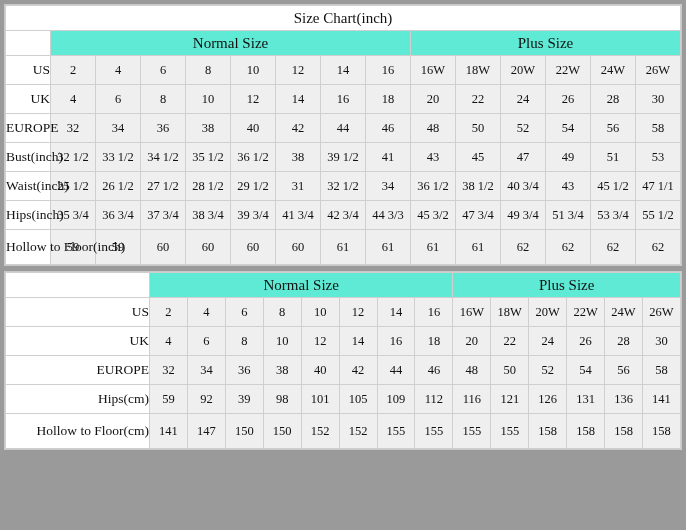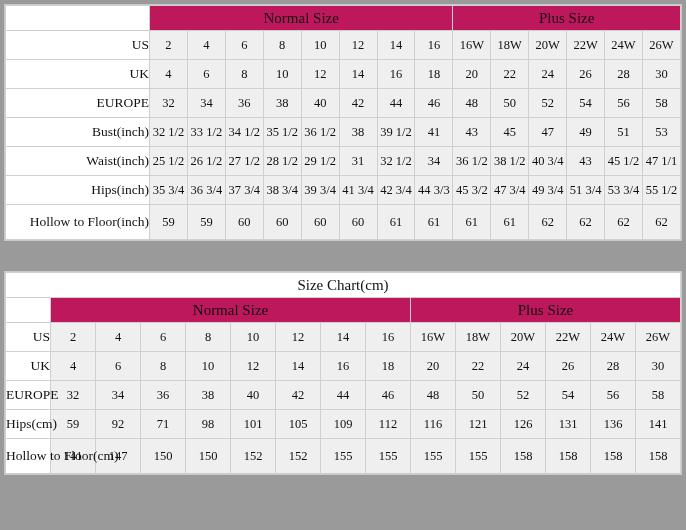--- a/index.html
+++ b/index.html
@@ -40,21 +40,21 @@
     white-space: nowrap;
   }
   .title-cell {
     font-size: 15px;
     height: 24px;
     background: #ffffff;
   }
   .group-cell {
     font-size: 15px;
     height: 24px;
-    background: #be185d;
+    background: #5eead4;
   }
   .corner-cell {
     background: #ffffff;
   }
   .rowhead {
     background: #ffffff;
     font-size: 13.5px;
     width: 143px;
     text-align: right;
   }
@@ -65,20 +65,23 @@
   tr.r-std td  { height: 28px; }
   tr.r-last td { height: 34px; }
   .rowhead.last { font-size: 13.5px; }
 </style>
 </head>
 <body>
 
 <div class="chart" id="chart-inch">
   <table>
     <tbody>
+        <tr>
+          <td class="title-cell" colspan="15">Size Chart(inch)</td>
+        </tr>
         <tr>
           <td class="corner-cell rowhead">&nbsp;</td>
           <td class="group-cell" colspan="8">Normal Size</td>
           <td class="group-cell" colspan="6">Plus Size</td>
         </tr>
         <tr class="r-std">
           <td class="rowhead">US</td>
           <td class="datacell">2</td>
           <td class="datacell">4</td>
           <td class="datacell">6</td>
@@ -197,23 +200,20 @@
           <td class="datacell">62</td>
         </tr>
       </tbody>
   </table>
 </div>
 
 <div class="chart" id="chart-cm">
   <table>
     <tbody>
         <tr>
-          <td class="title-cell" colspan="15">Size Chart(cm)</td>
-        </tr>
-        <tr>
           <td class="corner-cell rowhead">&nbsp;</td>
           <td class="group-cell" colspan="8">Normal Size</td>
           <td class="group-cell" colspan="6">Plus Size</td>
         </tr>
         <tr class="r-std">
           <td class="rowhead">US</td>
           <td class="datacell">2</td>
           <td class="datacell">4</td>
           <td class="datacell">6</td>
           <td class="datacell">8</td>
@@ -259,21 +259,21 @@
           <td class="datacell">50</td>
           <td class="datacell">52</td>
           <td class="datacell">54</td>
           <td class="datacell">56</td>
           <td class="datacell">58</td>
         </tr>
         <tr class="r-std">
           <td class="rowhead">Hips(cm)</td>
           <td class="datacell">59</td>
           <td class="datacell">92</td>
-          <td class="datacell">71</td>
+          <td class="datacell">39</td>
           <td class="datacell">98</td>
           <td class="datacell">101</td>
           <td class="datacell">105</td>
           <td class="datacell">109</td>
           <td class="datacell">112</td>
           <td class="datacell">116</td>
           <td class="datacell">121</td>
           <td class="datacell">126</td>
           <td class="datacell">131</td>
           <td class="datacell">136</td>

